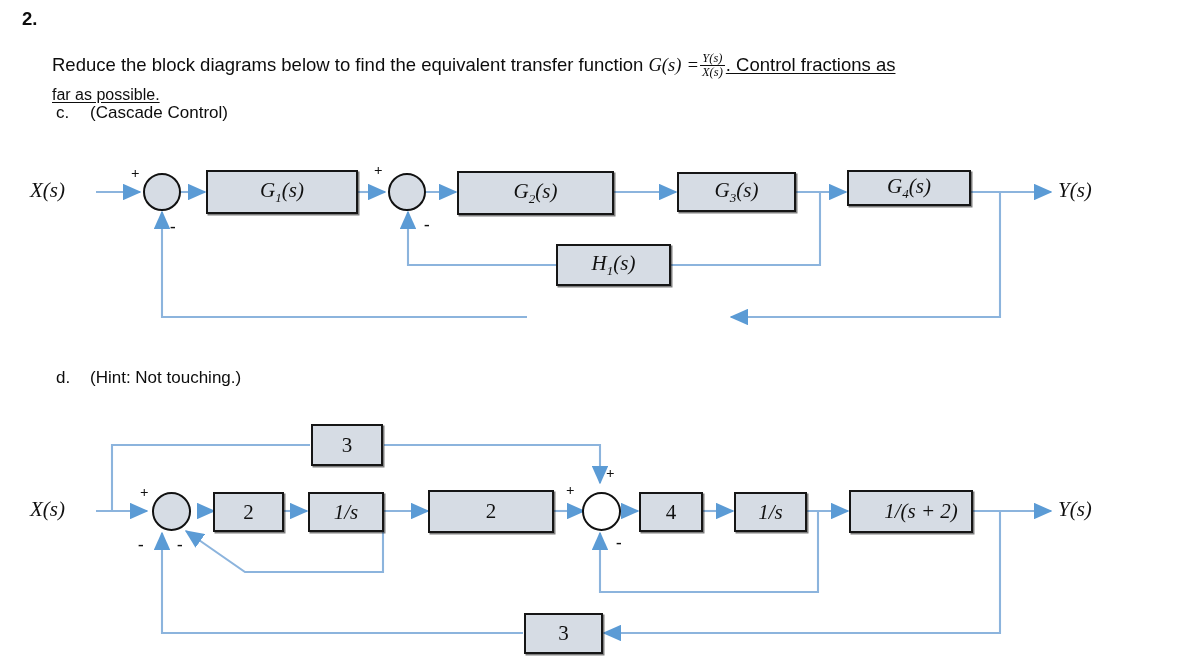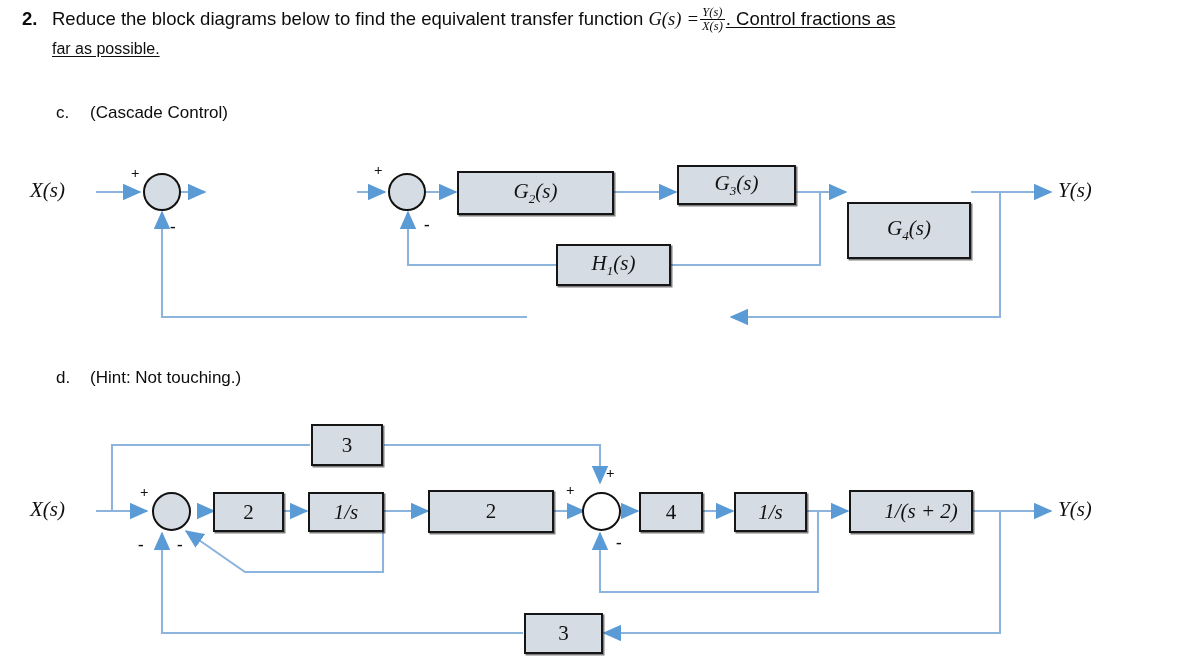--- a/index.html
+++ b/index.html
@@ -10,21 +10,21 @@
     color:#0d0d0d;
     overflow:hidden;
     position:relative;
   }
   .page{position:relative;width:1200px;height:672px;}
 
   
   .q-wrap{position:absolute;left:22px;top:4px;width:1160px;}
   .q-line{display:flex;align-items:flex-start;font-size:18.5px;line-height:30px;}
   .q-num{font-weight:bold;width:30px;flex:0 0 30px;}
-  .q-body{flex:1;}
+  .q-body{flex:1;margin-top:46px;}
   .u{ text-decoration:underline; text-underline-offset:2px;}
   .it{font-family:"Liberation Serif", serif;font-style:italic;}
   .frac{display:inline-flex;flex-direction:column;align-items:center;
         vertical-align:middle;font-size:12.5px;line-height:13px;
         margin:0 1px;position:relative;top:-1px;}
   .frac .num{padding:0 2px;}
   .frac .den{padding:0 2px;border-top:1.3px solid #0d0d0d;}
   .q-second{margin-left:30px;font-size:16px;line-height:30px;}
 
   .sub-label{position:absolute;font-size:17px;}
@@ -128,27 +128,30 @@
     </div>
 
     <div class="sum" style="left:143px;top:173px;width:38px;height:38px;"></div>
     <span class="sgn" style="left:131px;top:166px;">+</span>
     <span class="sgn minus" style="left:170px;top:218px;">-</span>
 
     <div class="sum" style="left:388px;top:173px;width:38px;height:38px;"></div>
     <span class="sgn" style="left:374px;top:163px;">+</span>
     <span class="sgn minus" style="left:424px;top:216px;">-</span>
 
+    <div class="blk" style="left:206px;top:170px;width:152px;height:44px;">
+      <span><span>G</span><sub>1</sub><span>(s)</span></span>
+    </div>
     <div class="blk" style="left:457px;top:171px;width:157px;height:44px;">
       <span><span>G</span><sub>2</sub><span>(s)</span></span>
     </div>
-    <div class="blk" style="left:677px;top:165px;width:119px;height:40px;text-align:right;">
+    <div class="blk" style="left:677px;top:172px;width:119px;height:40px;text-align:right;">
       <span><span>G</span><sub>3</sub><span>(s)</span></span>
     </div>
-    <div class="blk" style="left:847px;top:170px;width:124px;height:57px;margin-top:32px;">
+    <div class="blk" style="left:847px;top:170px;width:124px;height:36px;">
       <span><span>G</span><sub>4</sub><span>(s)</span></span>
     </div>
     <div class="blk" style="left:556px;top:244px;width:115px;height:42px;">
       <span><span>H</span><sub>1</sub><span>(s)</span></span>
     </div>
   </div>
 
   <div class="diagram">
 
     <svg class="wires">

